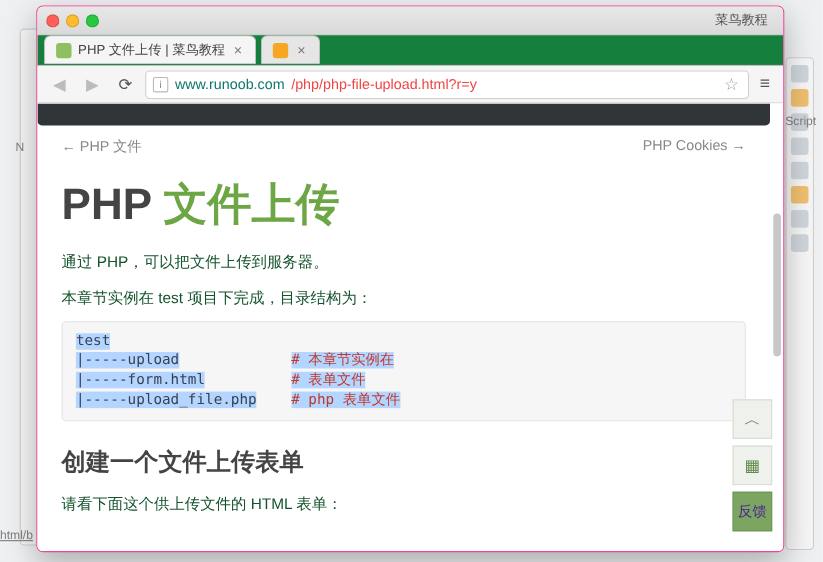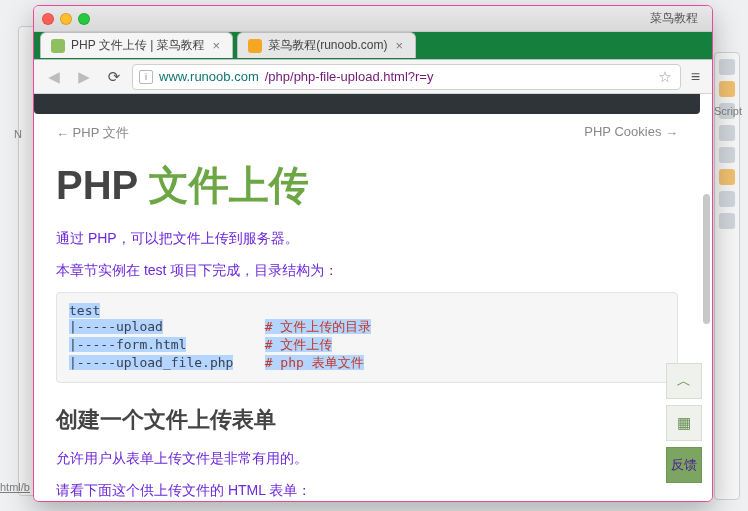--- a/index.html
+++ b/index.html
@@ -60,38 +60,38 @@
     color:#555; font-size:15px; border-radius:4px; cursor:pointer;
   }
   .nav-btn.dis{ color:#bcbcbc; }
   .urlbox {
     flex:1; height:26px; background:#fff; border:1px solid #cfcfcf;
     border-radius:4px; display:flex; align-items:center; gap:6px; padding:0 6px;
     font-size:13px;
   }
   .urlbox .proto-icon { width:14px; height:14px; border:1px solid #b9b9b9; border-radius:2px; font-size:9px; display:flex; align-items:center; justify-content:center; color:#838383;}
   .url-host { color:#0f766e; }
-  .url-path { color:#701a75; }
+  .url-path { color:#ef4444; }
   .star { color:#9a9a9a; font-size:15px; padding:0 2px; cursor:pointer;}
   .menu-btn { font-size:16px; color:#555; padding:0 4px; cursor:pointer;}
   .page {
     flex:1; background:#fff; overflow:auto; padding:14px 34px 18px 22px;
     position:relative;
   }
   .dark-bar {
     height:20px; background:#2f3438; border-radius:0 0 4px 4px; margin:-14px -22px 10px -22px;
   }
   .nav-links {
     display:flex; justify-content:space-between; font-size:13px; color:#888;
     margin-bottom:16px;
   }
   .nav-links span { color:#888; }
   h1 { font-size:40px; font-weight:700; color:#444; margin-bottom:14px; }
   h1 .second { color:#6da645; }
-  .para { font-size:14px; color:#6d28d9; margin-bottom:10px; line-height:1.6; }
+  .para { font-size:14px; color:#14532d; margin-bottom:10px; line-height:1.6; }
   pre.codeblock {
     background:#f6f6f6; border:1px solid #e3e3e3; border-radius:4px;
     padding:10px 12px; margin:10px 0 22px 0;
     font-family: Menlo, Consolas, monospace; font-size:13px;
     white-space:pre; color:#374151;
   }
   .sel { background:#b4d5ff; }
   .cmt { color:#c0392b; }
   h2 { font-size:22px; font-weight:700; color:#444; margin-bottom:12px; }
   .side-actions {
@@ -143,21 +143,20 @@
   </div>
 
   <div class="tabs">
     <div class="tab active">
       <span class="tab-favicon green"></span>
       <span class="tab-label">PHP 文件上传 | 菜鸟教程</span>
       <span class="tab-close">×</span>
     </div>
     <div class="tab">
       <span class="tab-favicon orange"></span>
-      <span class="tab-label">菜鸟教程(runoob.com)</span>
       <span class="tab-close">×</span>
     </div>
   </div>
 
   <div class="addrbar">
     <div class="nav-btn dis">◀</div>
     <div class="nav-btn dis">▶</div>
     <div class="nav-btn">⟳</div>
     <div class="urlbox">
       <span class="proto-icon">i</span>
@@ -179,26 +178,25 @@
     </div>
 
     <h1>
       <span>PHP </span><span class="second">文件上传</span>
     </h1>
 
     <p class="para">通过 PHP，可以把文件上传到服务器。</p>
     <p class="para">本章节实例在 test 项目下完成，目录结构为：</p>
 
     <pre class="codeblock"><span class="sel">test</span>
-<span class="sel">|-----upload</span><span>             </span><span class="sel cmt"># 文件上传的目录</span>
-<span class="sel">|-----form.html</span><span>          </span><span class="sel cmt"># 文件上传</span>
+<span class="sel">|-----upload</span><span>             </span><span class="sel cmt"># 本章节实例在</span>
+<span class="sel">|-----form.html</span><span>          </span><span class="sel cmt"># 表单文件</span>
 <span class="sel">|-----upload_file.php</span><span>    </span><span class="sel cmt"># php 表单文件</span></pre>
 
     <h2>创建一个文件上传表单</h2>
-    <p class="para">允许用户从表单上传文件是非常有用的。</p>
     <p class="para">请看下面这个供上传文件的 HTML 表单：</p>
 
     <div class="side-actions">
       <div class="side-btn">
           <span>︿</span>
         </div>
       <div class="side-btn qr">
           <span>▦</span>
         </div>
       <div class="side-btn fb">反馈</div>

